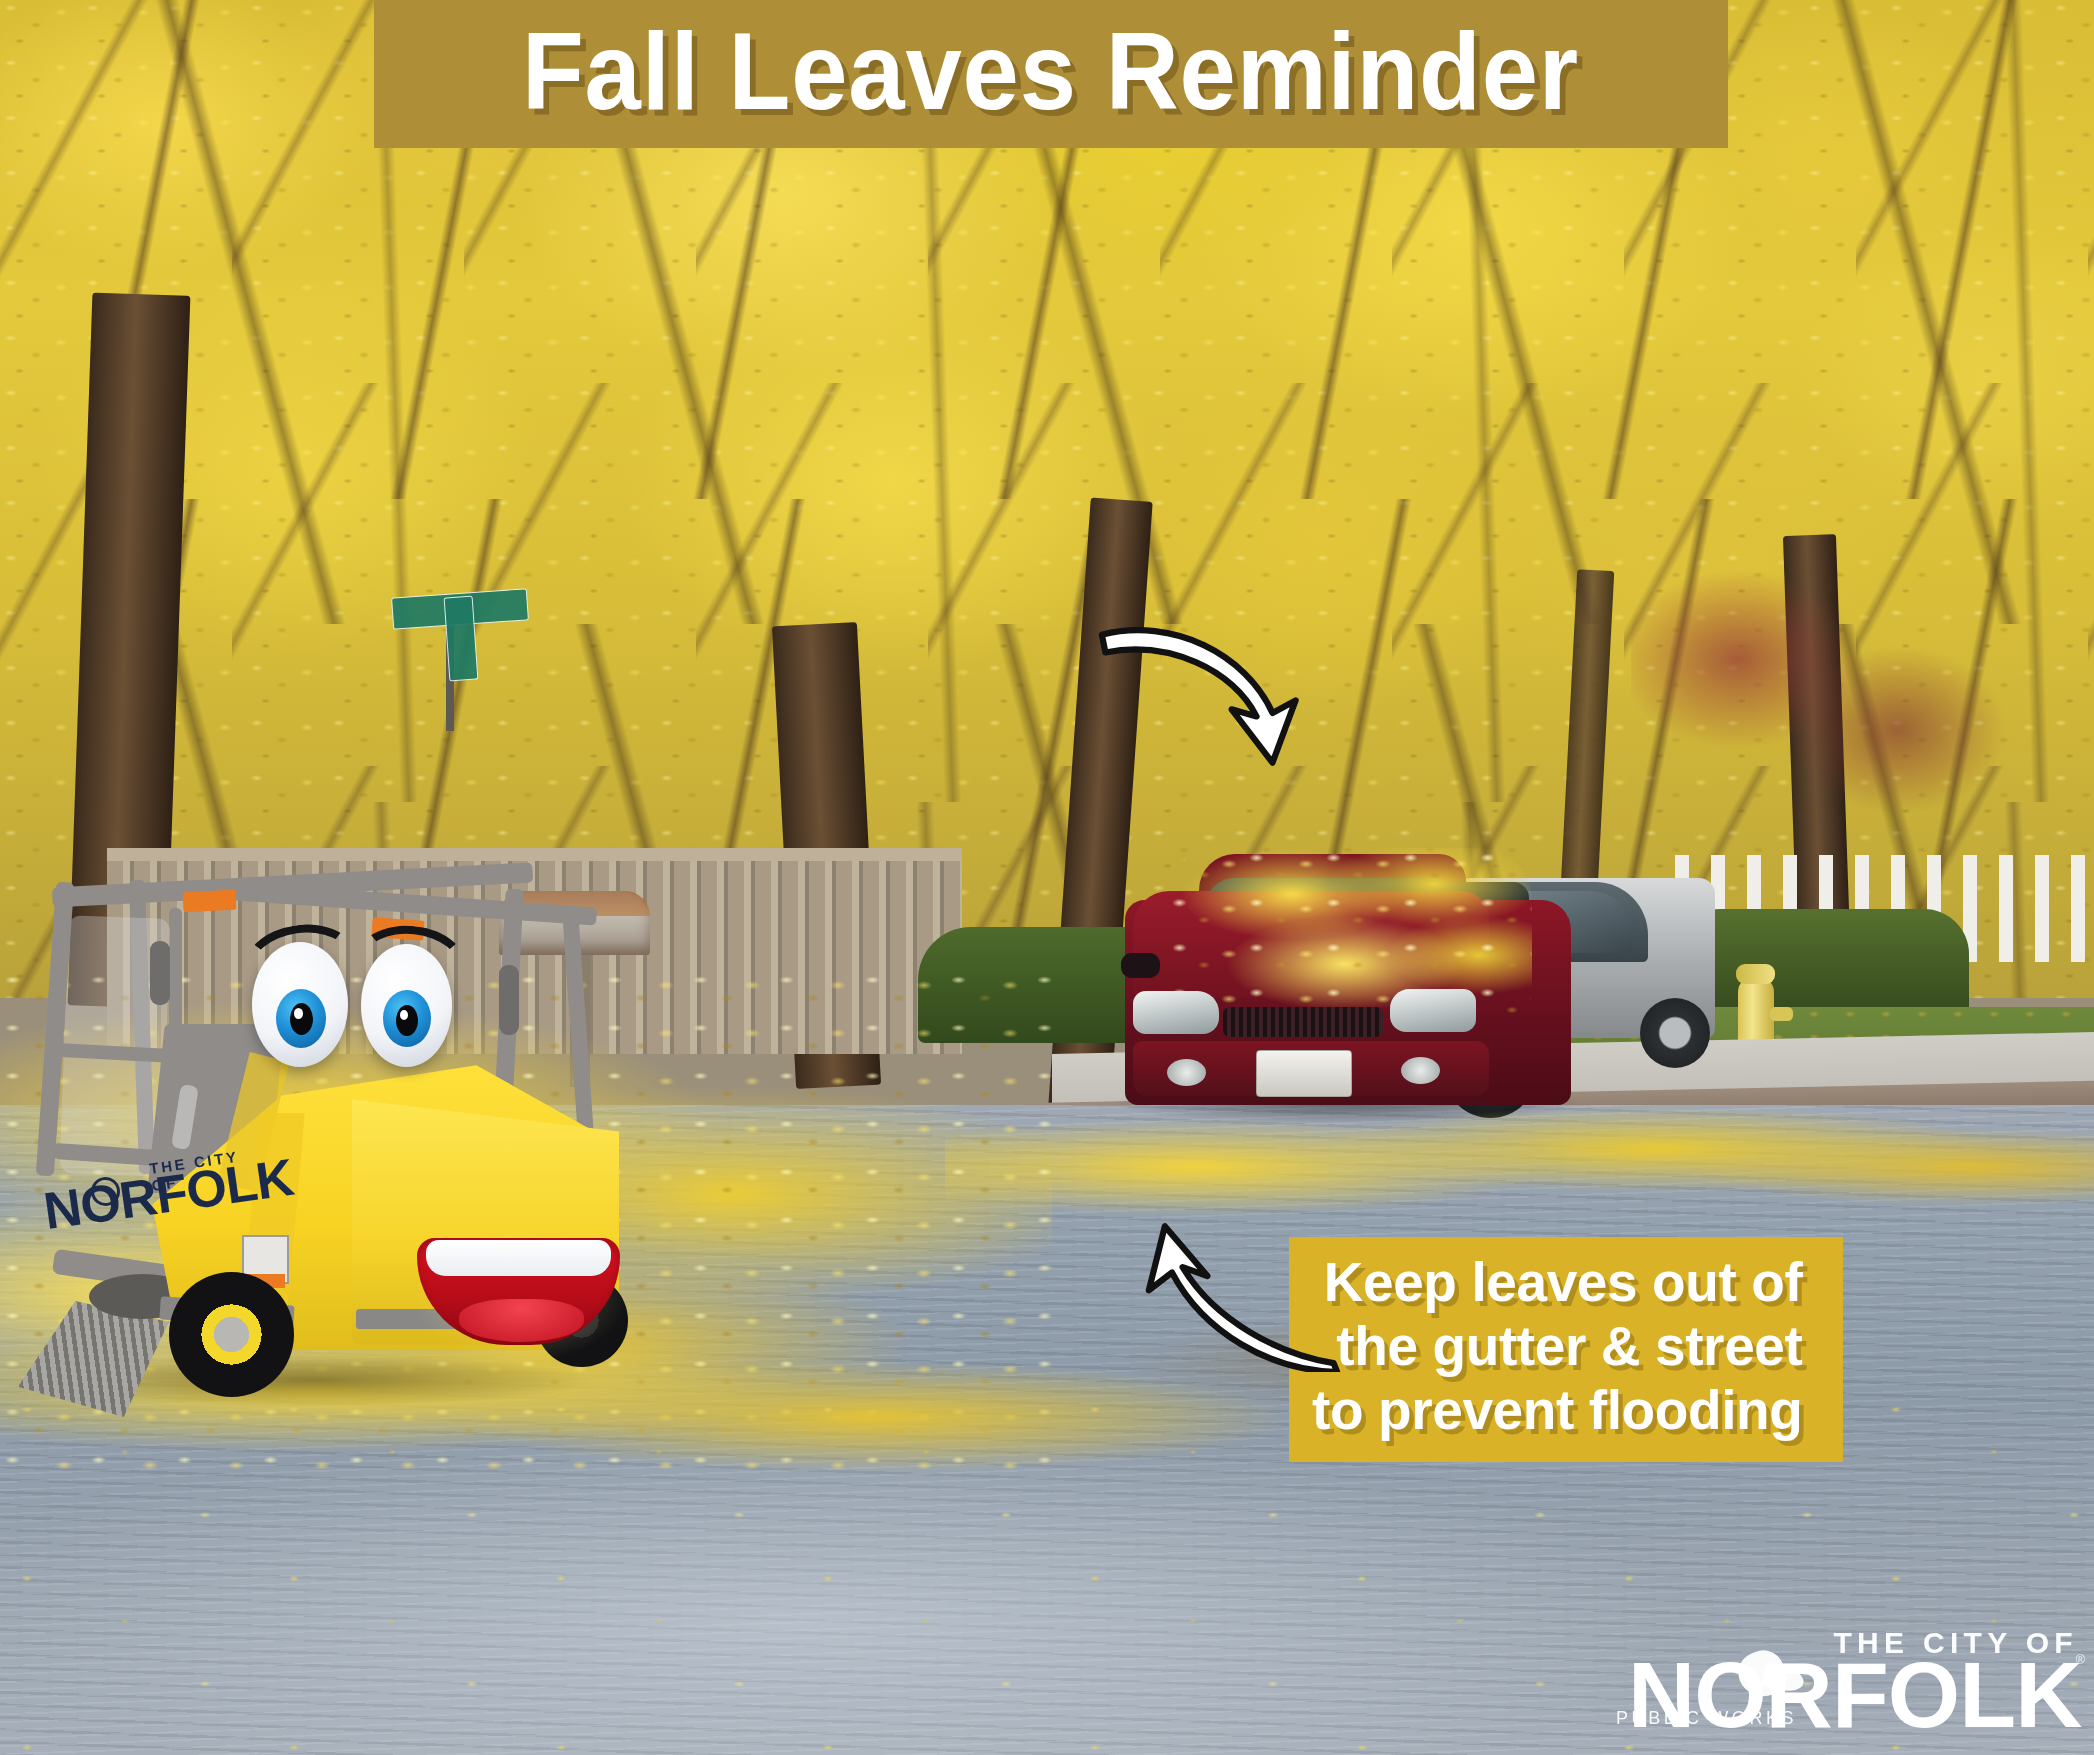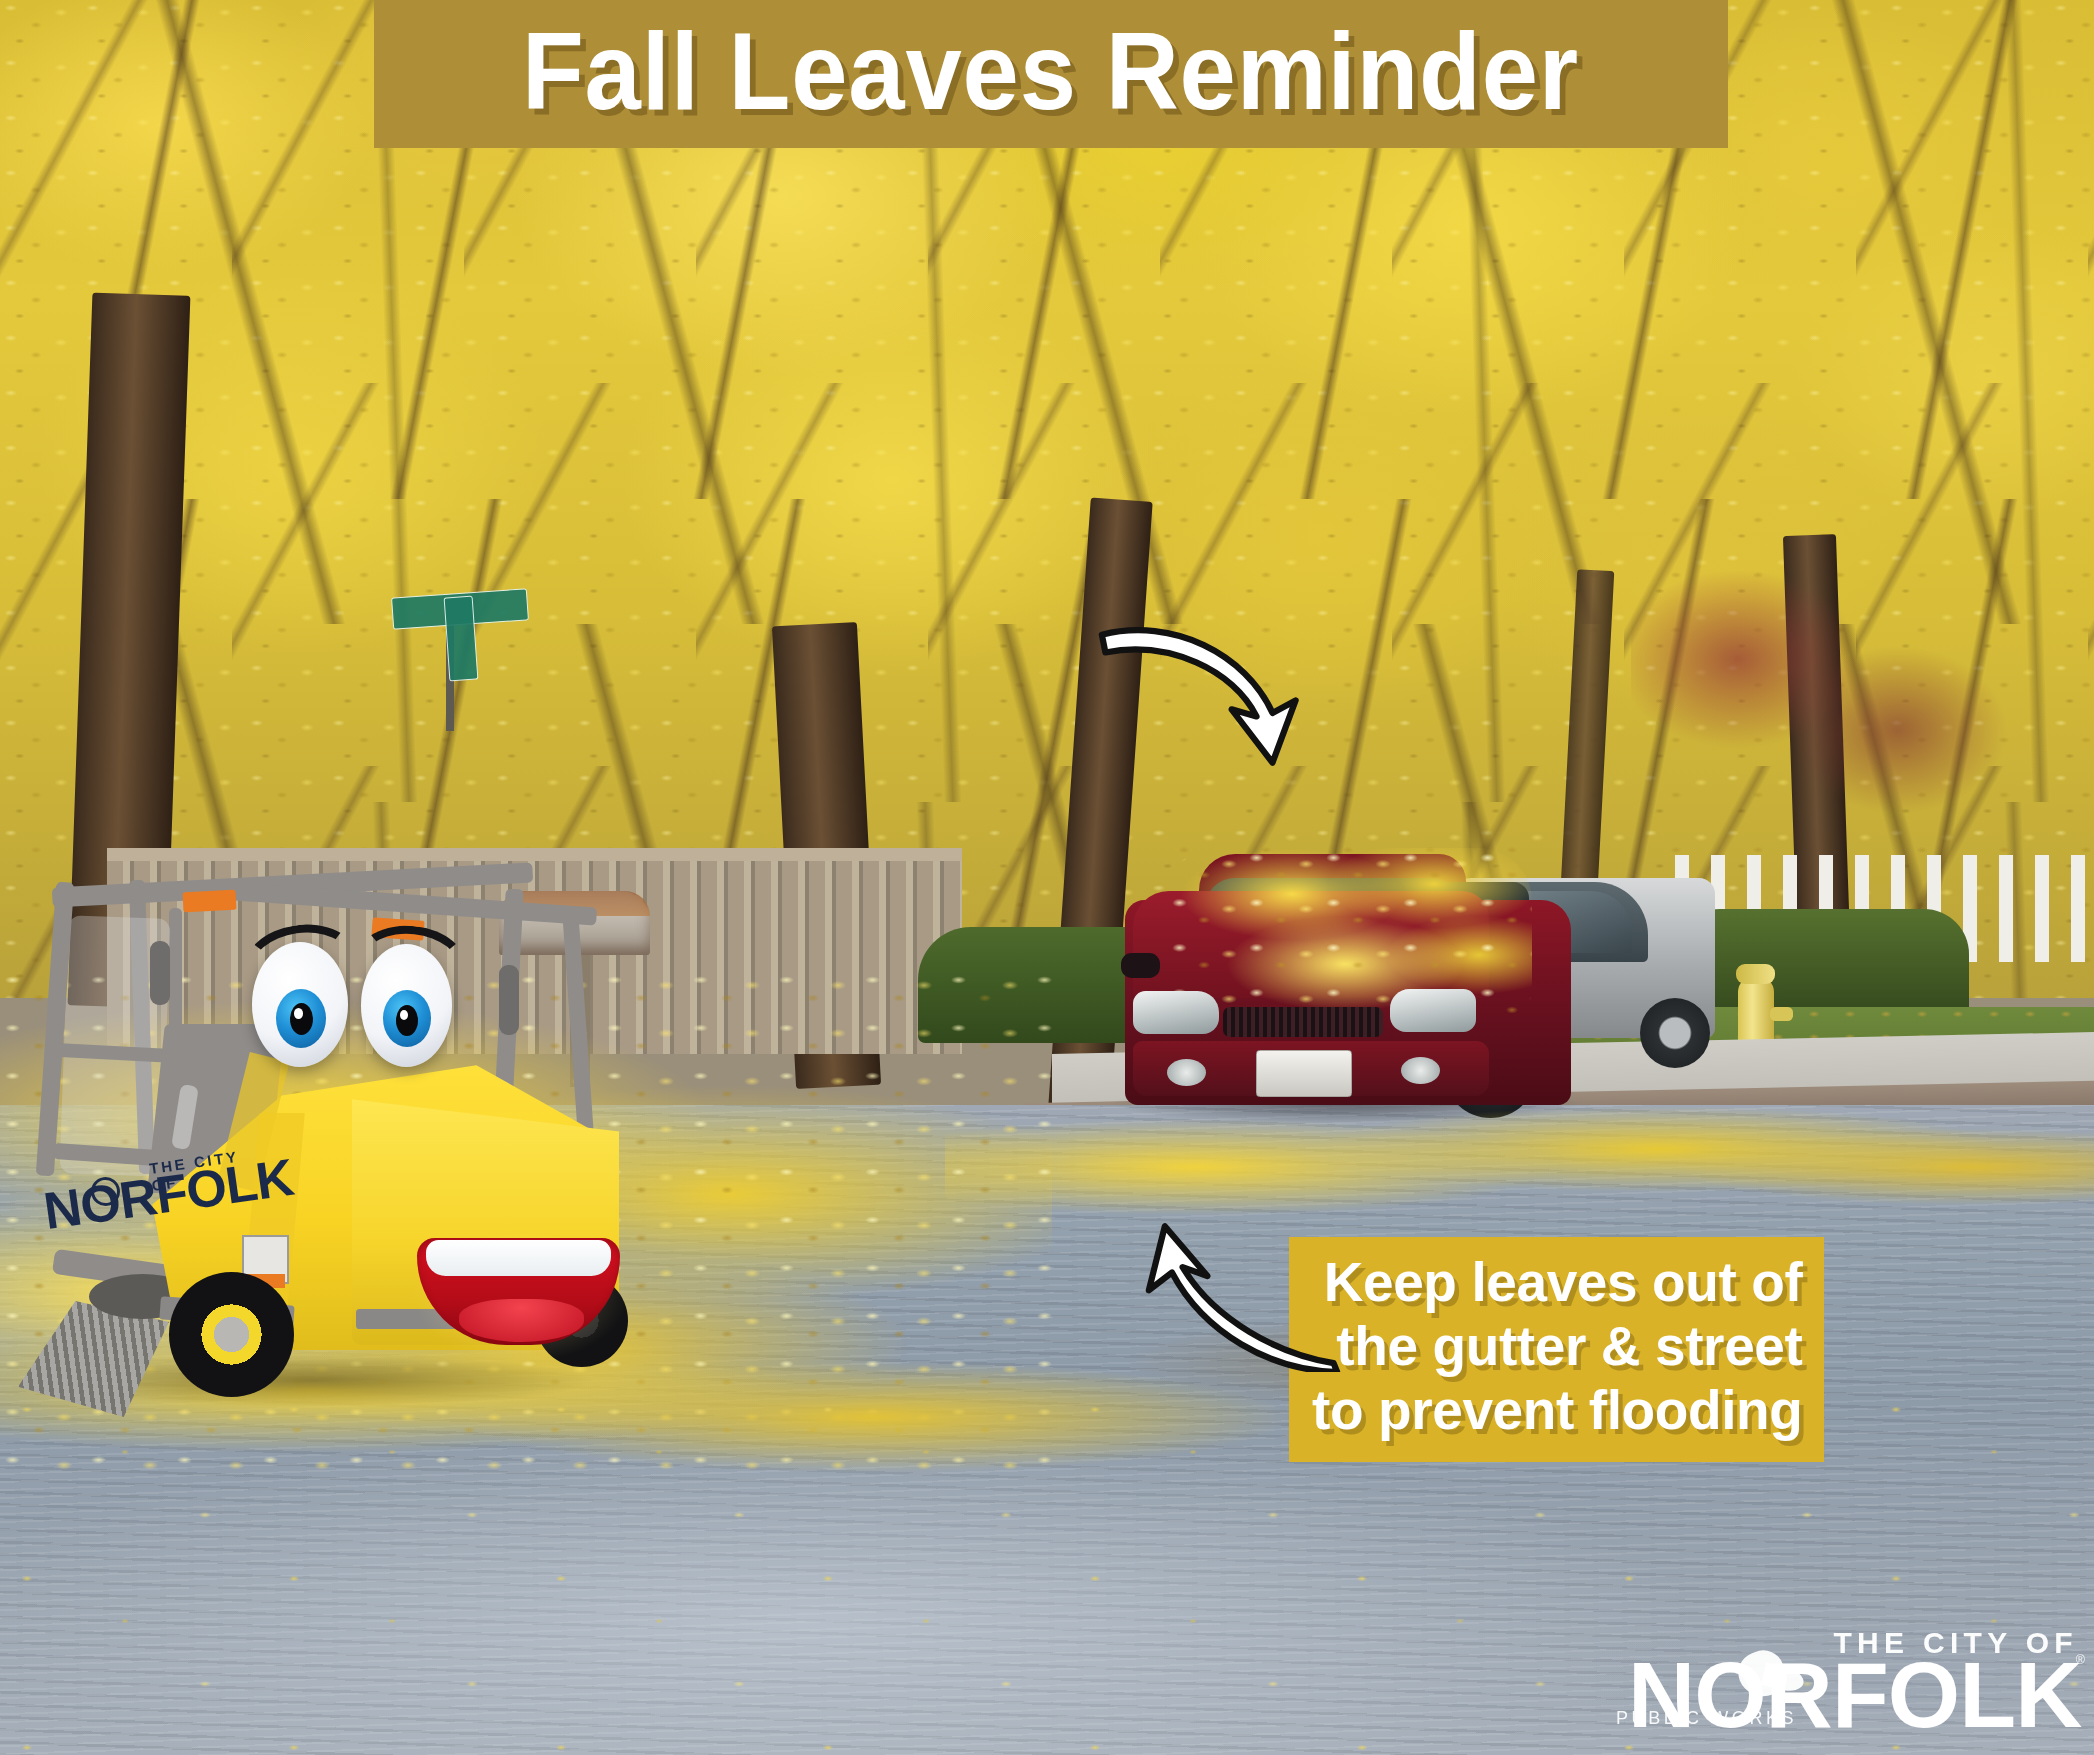--- a/index.html
+++ b/index.html
@@ -353,21 +353,21 @@
     color:#ffffff;
     font-family:"Liberation Sans",sans-serif;
     font-weight:700;
     font-size:55px;
     line-height:1.16;
     letter-spacing:-0.4px;
     text-shadow:4.5px 4.5px 0 rgba(120,92,16,.42);
     white-space:nowrap;
   }
   #callout-cars{left:515px;top:581px;}
-  #callout-gutter{left:1289px;top:1237px;text-align:right;padding-right:22px;}
+  #callout-gutter{left:1289px;top:1237px;text-align:right;padding-right:41px;}
 
   
   #arrow-cars{left:1098px;top:624px;width:205px;height:160px;}
   #arrow-gutter{left:1145px;top:1221px;width:196px;height:151px;}
 
   
   #logo{left:1604px;top:1626px;width:481px;height:125px;}
   #logo-city{position:absolute;right:7.1px;top:0;color:#ffffff;font-size:30px;
     font-weight:700;letter-spacing:5.3px;opacity:.97;}
   #logo-name{position:absolute;right:3.6px;top:23px;color:#ffffff;font-size:93px;

